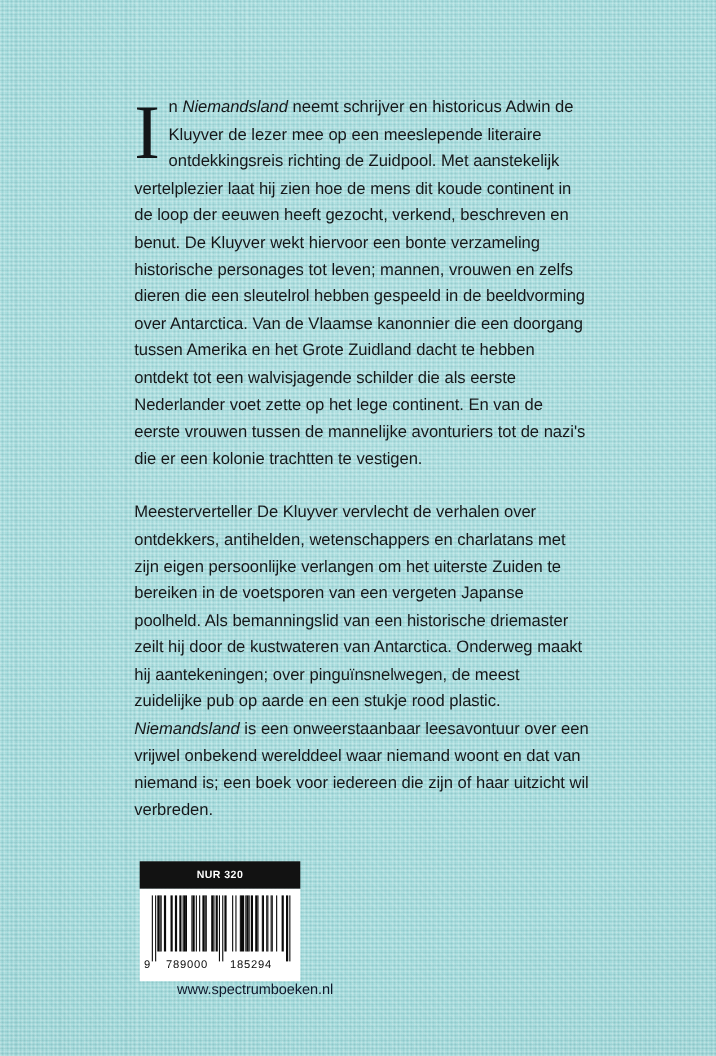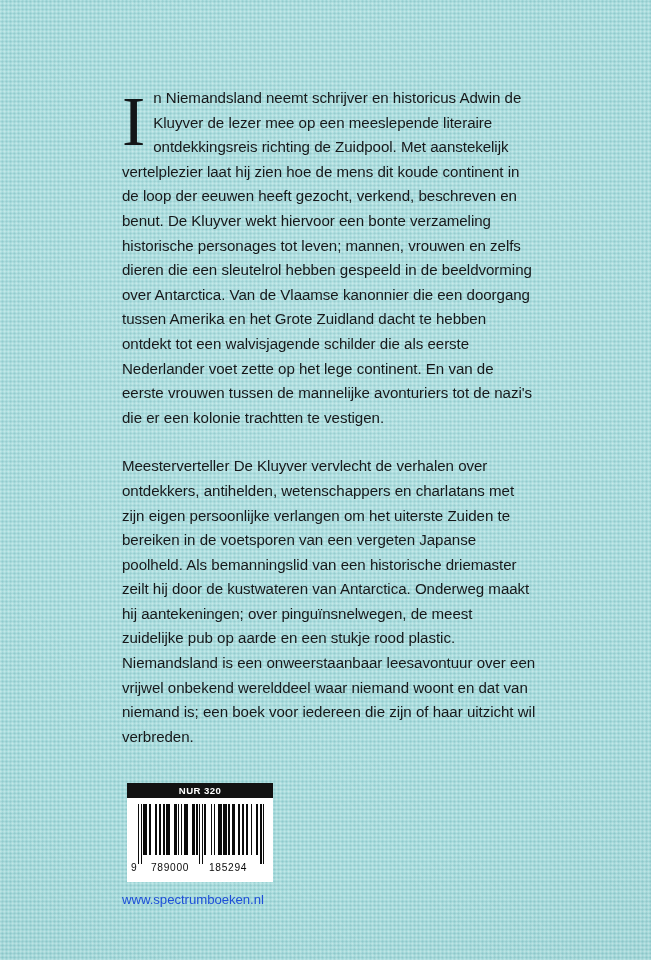--- a/index.html
+++ b/index.html
@@ -88,32 +88,33 @@
   .dropcap {
     float: left;
     font-family: "Liberation Serif", serif;
     font-size: 70px;
     line-height: 60px;
     padding: 6px 8px 0 0;
     color: #131517;
   }
 
   .it {
+    font-style: italic;
   }
 
   
   #barcode-block {
     position: absolute;
     left: 127px;
     top: 783px;
     width: 146px;
   }
 
   #nur-bar {
-    height: 15px;
+    height: 25px;
     background: #121212;
     color: #ffffff;
     font-size: 9.6px;
     font-weight: bold;
     letter-spacing: 0.4px;
     display: flex;
     align-items: center;
     justify-content: center;
     text-align: right;
   }
@@ -171,22 +172,23 @@
     position: absolute;
     left: 82px;
     top: 0;
   }
 
   #website {
     position: absolute;
     left: 122px;
     top: 892px;
     font-size: 13.2px;
-    color: #1d4ed8;
+    color: #0f172a;
     letter-spacing: -0.05px;
+    padding-left: 39px;
   }
 </style>
 </head>
 <body>
 
 <div id="cover">
 
   <div id="texture"></div>
   <div id="vignette"></div>
 

